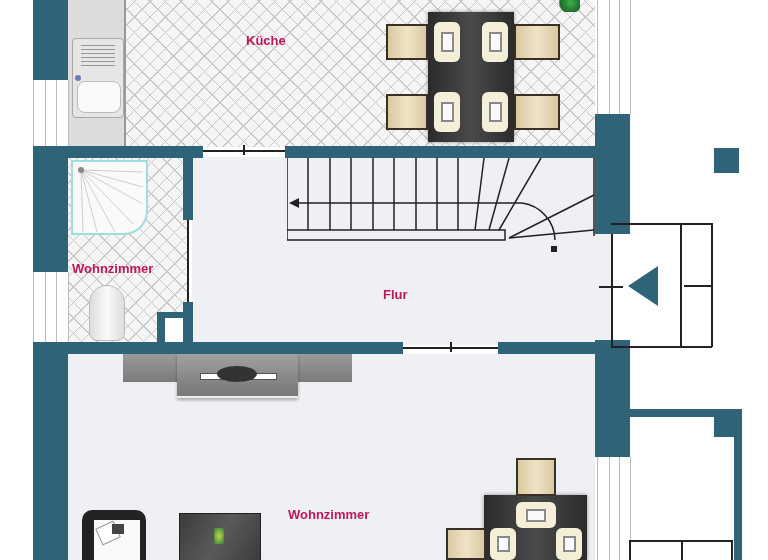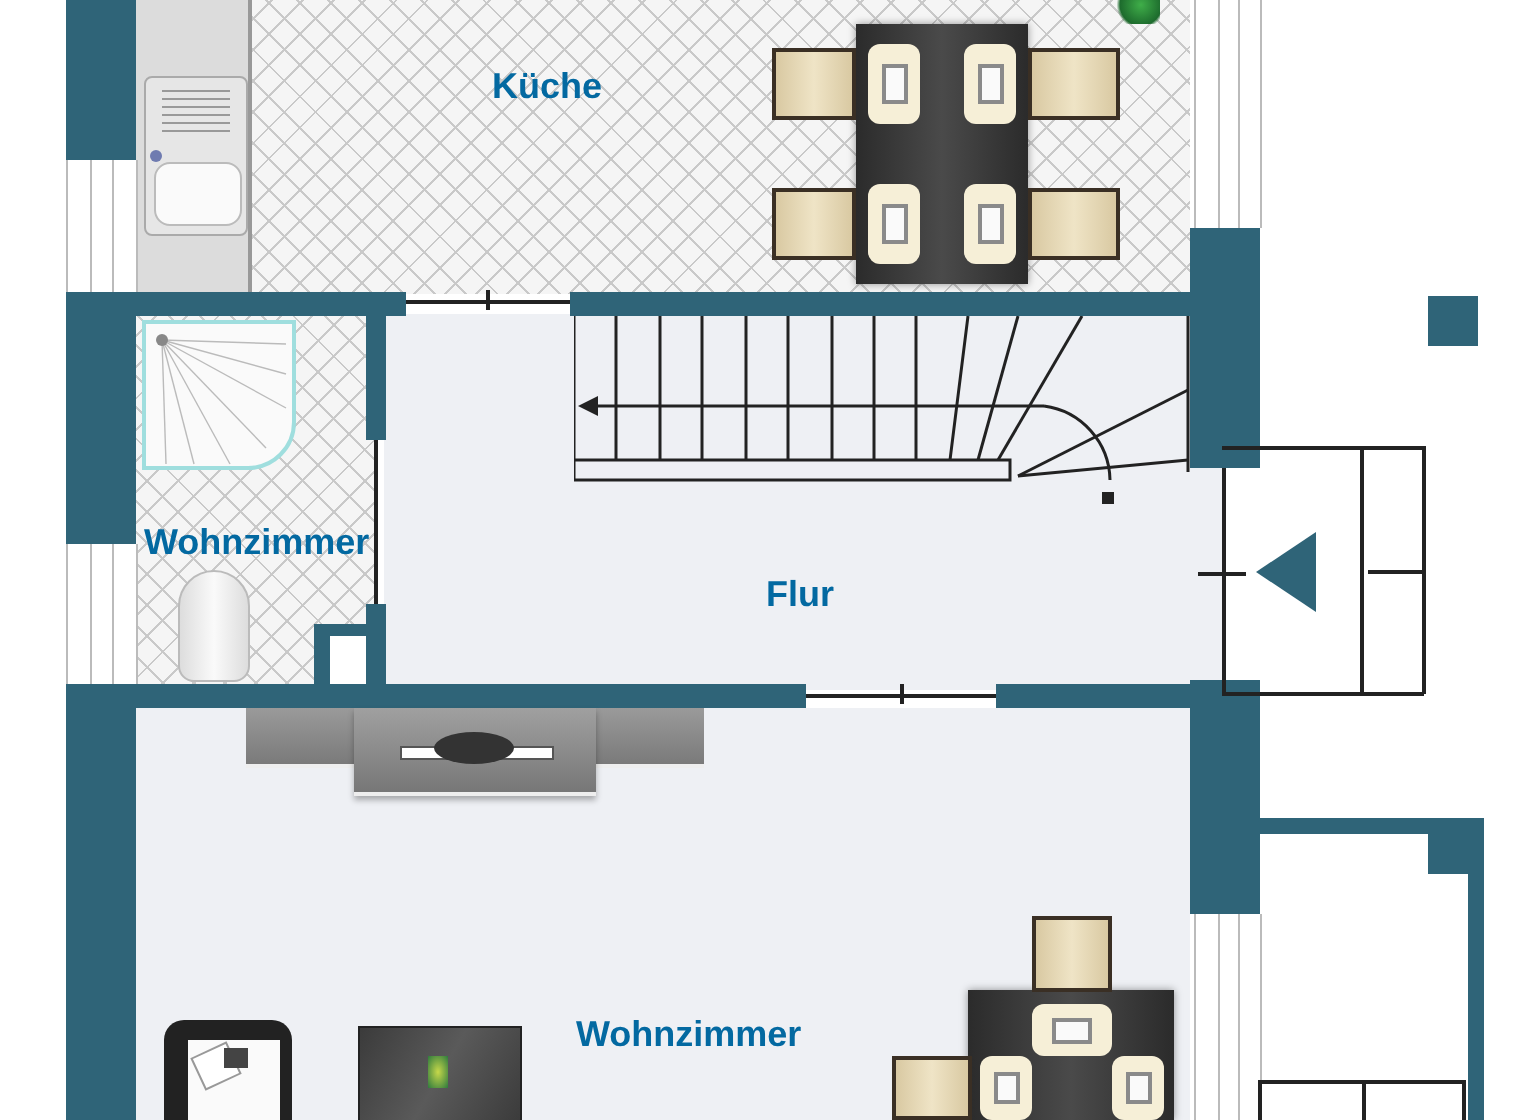--- a/index.html
+++ b/index.html
@@ -7,21 +7,21 @@
   .abs { position:absolute; }
   .wall { position:absolute; background:#2f6478; }
   .floor-tile {
     position:absolute;
     background-color:#f5f5f5;
     background-image:
       repeating-linear-gradient(45deg, transparent 0 10px, #c9c9c9 10px 11px),
       repeating-linear-gradient(-45deg, transparent 0 10px, #c9c9c9 10px 11px);
   }
   .floor-plain { position:absolute; background:#eef0f4; }
-  .label { position:absolute; font-weight:bold; color:#0369a1; font-size:18px; white-space:nowrap; }
+  .label { position:absolute; font-weight:bold; color:#be185d; font-size:13px; white-space:nowrap; }
   .window { position:absolute; background:#fff; border-left:1px solid #bbb; border-right:1px solid #bbb; }
   .window::before, .window::after { content:""; position:absolute; top:0; bottom:0; width:1px; background:#bbb; }
   .window.v::before { left:33%; } .window.v::after { left:66%; }
   .line { position:absolute; background:#222; }
   .chair { position:absolute; background:linear-gradient(90deg,#d9c9a2,#efe4c6,#d9c9a2); border:2px solid #3a2f24; box-sizing:border-box; }
   .seat { position:absolute; background:#f6efd7; border-radius:6px; box-sizing:border-box; }
   .seat::after { content:""; position:absolute; left:25%; top:25%; width:50%; height:50%; border:2px solid #8a8a8a; background:#fafafa; box-sizing:border-box; }
   .table-dark { position:absolute; background:linear-gradient(90deg,#2b2b2b,#4a4a4a,#2b2b2b); box-shadow:0 0 4px rgba(0,0,0,.4); }
 </style>
 </head>

